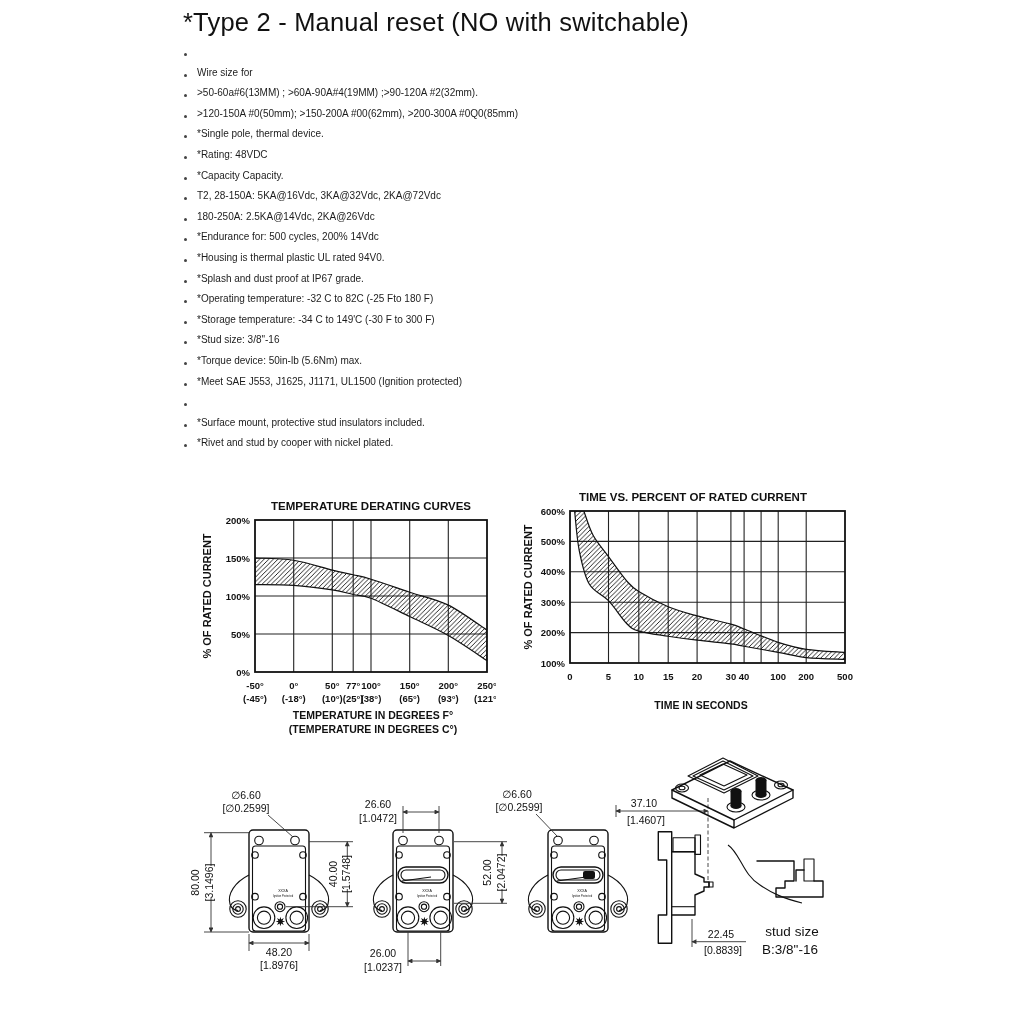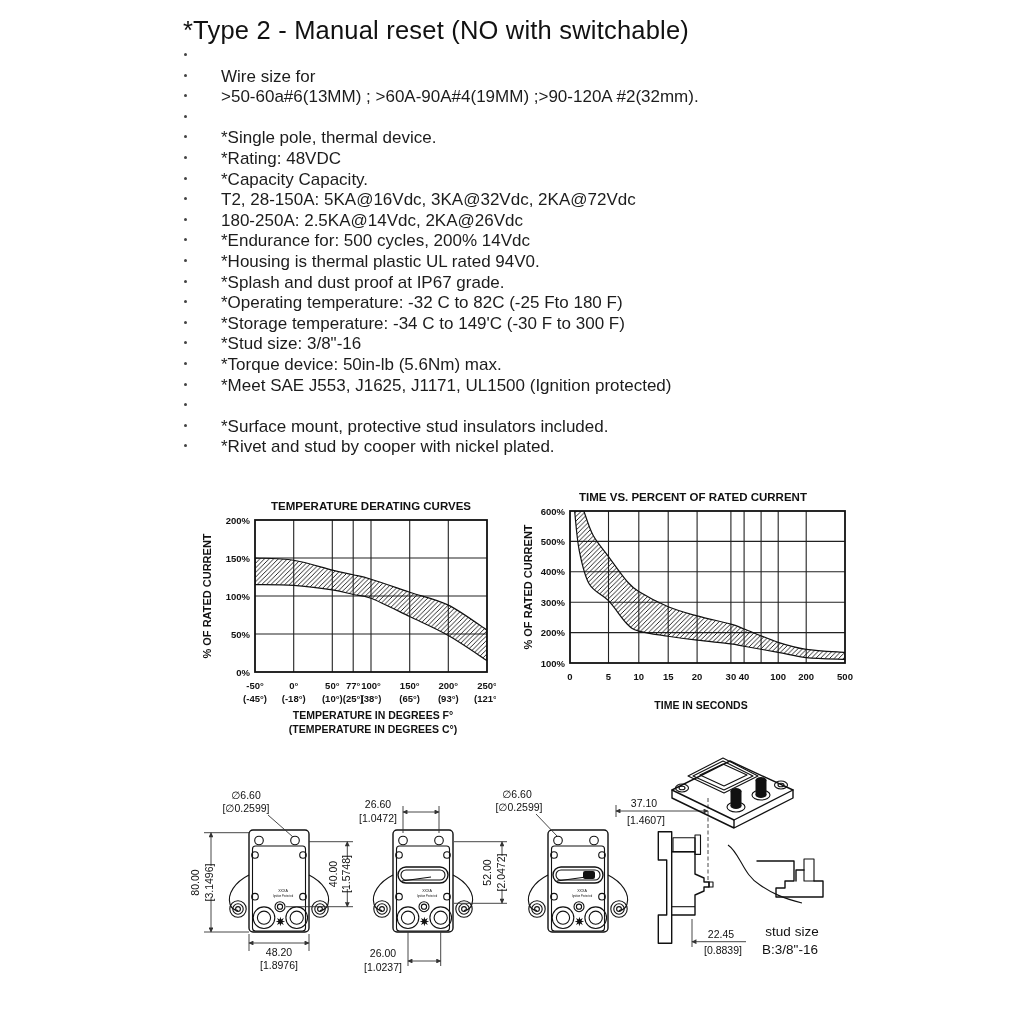--- a/index.html
+++ b/index.html
@@ -1,22 +1,22 @@
 <!DOCTYPE html>
 <html><head>
 <meta charset="utf-8">
 <style>
   html,body{margin:0;padding:0;background:#fff;}
   body{width:1024px;height:1024px;position:relative;font-family:"Liberation Sans",sans-serif;color:#1a1a1a;overflow:hidden;}
   .abs{position:absolute;}
-  #page-title{left:183px;top:16px;font-size:25.5px;font-weight:400;letter-spacing:0.2px;white-space:nowrap;color:#111;}
+  #page-title{left:183px;top:8px;font-size:25.5px;font-weight:400;letter-spacing:0.2px;white-space:nowrap;color:#111;}
   #bullet-list{left:183px;top:46px;width:640px;}
   .b-row{display:flex;align-items:flex-start;height:20.6px;}
   .b-dot{width:3px;height:3px;background:#444;border-radius:50%;margin:7px 10px 0 1px;flex:none;}
-  .b-text{font-size:17px;color:#1c1c1c;white-space:nowrap;margin-left:24px;}
+  .b-text{font-size:10px;color:#1c1c1c;white-space:nowrap;}
   .chart{position:absolute;}
   svg text{font-family:"Liberation Sans",sans-serif;fill:#111;}
   .ct{font-size:11.5px;font-weight:bold;text-anchor:middle;}
   .cy{font-size:11px;font-weight:bold;text-anchor:middle;}
   .cx{font-size:10.5px;font-weight:bold;text-anchor:middle;}
   .tk{font-size:9.5px;font-weight:bold;}
   .grid{stroke:#222;stroke-width:1.1;}
   .axis{fill:none;stroke:#111;stroke-width:1.8;}
   .band{stroke:#111;stroke-width:1.2;}
   .dw{stroke:#111;stroke-width:1.4;fill:none;stroke-linejoin:round;stroke-linecap:round;}
@@ -41,20 +41,21 @@
     <div class="b-row">
       <span class="b-dot"></span>
       <span class="b-text">Wire size for</span>
     </div>
     <div class="b-row">
       <span class="b-dot"></span>
       <span class="b-text">&gt;50-60a#6(13MM) ; &gt;60A-90A#4(19MM) ;&gt;90-120A #2(32mm).</span>
     </div>
     <div class="b-row">
       <span class="b-dot"></span>
+      <span class="b-text">&gt;120-150A #0(50mm); &gt;150-200A #00(62mm), &gt;200-300A #0Q0(85mm)</span>
     </div>
     <div class="b-row">
       <span class="b-dot"></span>
       <span class="b-text">*Single pole, thermal device.</span>
     </div>
     <div class="b-row">
       <span class="b-dot"></span>
       <span class="b-text">*Rating: 48VDC</span>
     </div>
     <div class="b-row">

